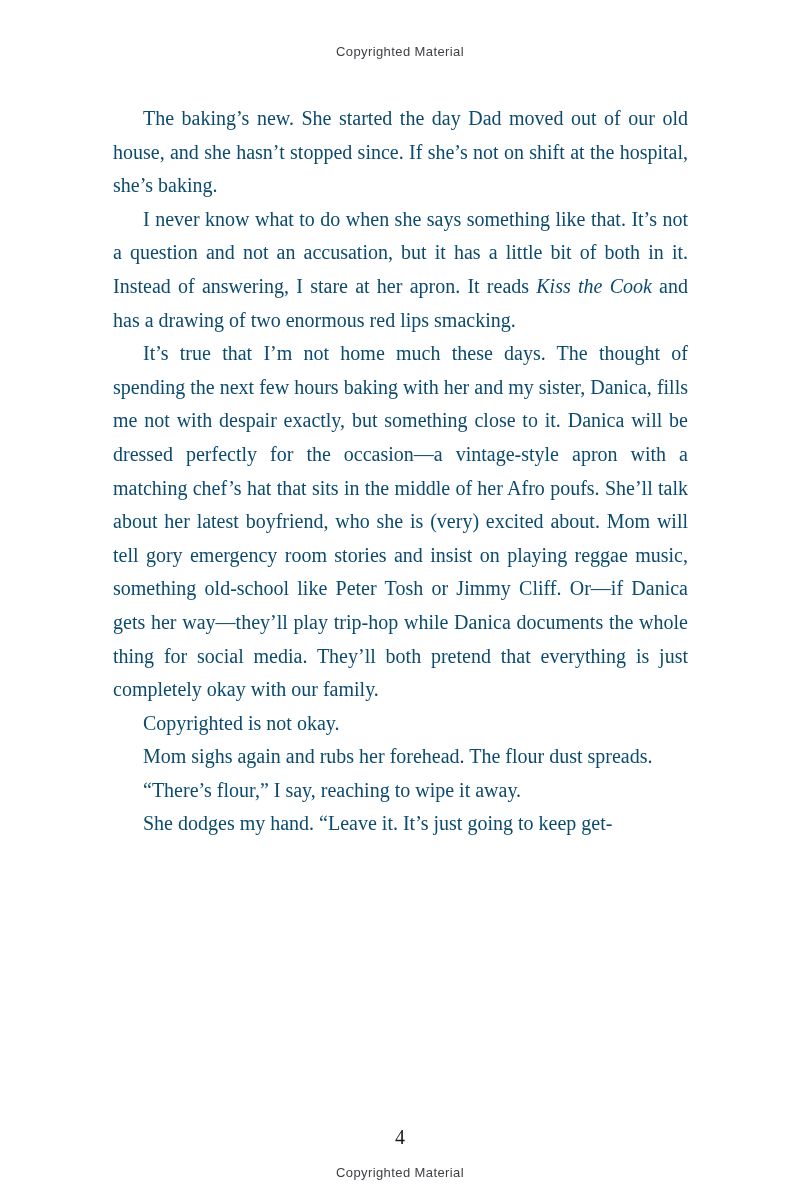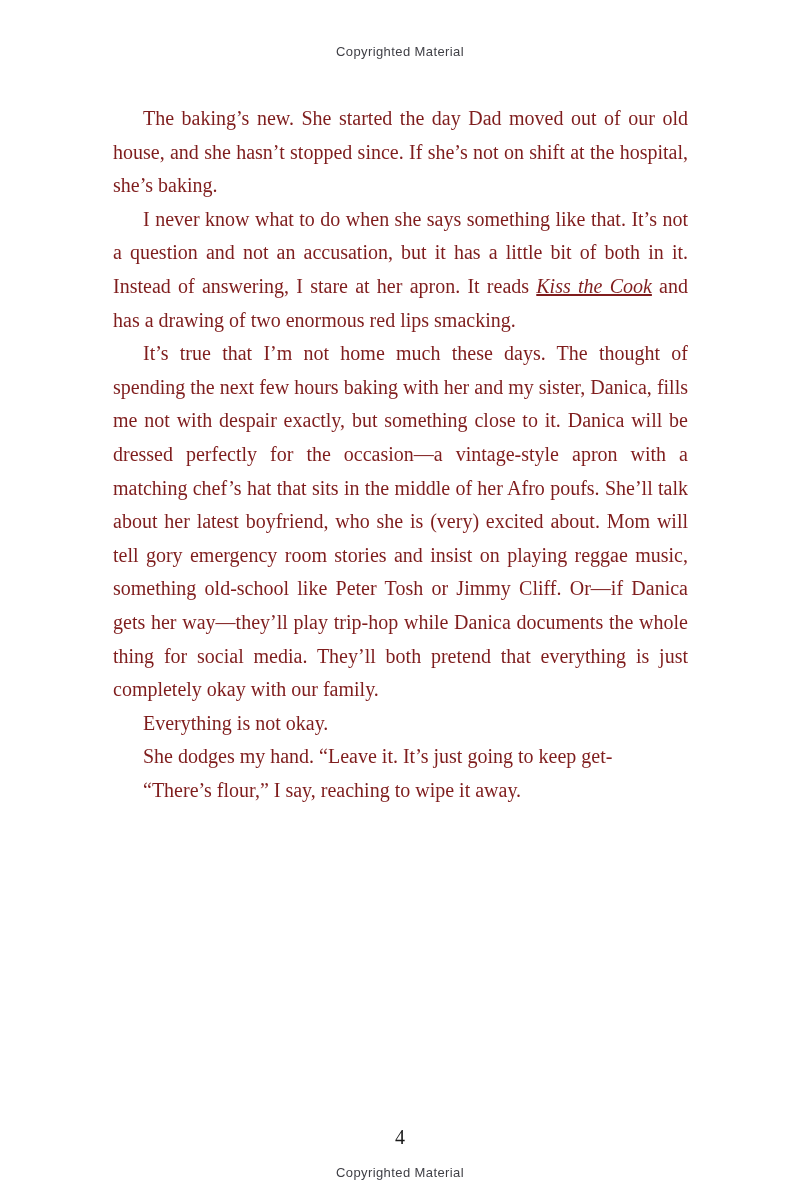--- a/index.html
+++ b/index.html
@@ -29,29 +29,28 @@
   .copyright--top { top: 28px; }
   .copyright--bottom { top: 1149px; }
   .body-text {
     position: absolute;
     top: 86px;
     left: 113px;
     width: 575px;
     font-size: 20px;
     line-height: 33.6px;
     text-align: justify;
-    color: #7f1d1d;
+    color: #0c4a6e;
   }
   .body-text p {
     text-indent: 30px;
     margin: 0;
   }
   .body-text em {
     font-style: italic;
-    text-decoration: underline;
   }
   .page-number {
     position: absolute;
     top: 1110px;
     left: 0;
     right: 0;
     text-align: center;
     font-family: "Liberation Serif", serif;
     font-size: 20px;
     color: #1a1a1a;
@@ -66,25 +65,26 @@
 
   <main class="body-text">
     <p>The baking’s new. She started the day Dad moved out of our old house, and she hasn’t stopped since. If she’s not on shift at the hospital, she’s baking.</p>
 
 
 
     <p><span>I never know what to do when she says something like that. It’s not a question and not an accusation, but it has a little bit of both in it. Instead of answering, I stare at her apron. It reads </span><em>Kiss the Cook</em><span> and has a drawing of two enormous red lips smacking.</span></p>
 
     <p>It’s true that I’m not home much these days. The thought of spending the next few hours baking with her and my sister, Danica, fills me not with despair exactly, but something close to it. Danica will be dressed perfectly for the occasion—a vintage-style apron with a matching chef’s hat that sits in the middle of her Afro poufs. She’ll talk about her latest boyfriend, who she is (very) excited about. Mom will tell gory emergency room stories and insist on playing reggae music, something old-school like Peter Tosh or Jimmy Cliff. Or—if Danica gets her way—they’ll play trip-hop while Danica documents the whole thing for social media. They’ll both pretend that everything is just completely okay with our family.</p>
 
-    <p>Everything is not okay.</p>
+    <p>Copyrighted is not okay.</p>
 
+    <p>Mom sighs again and rubs her forehead. The flour dust spreads.</p>
+
+    <p>“There’s flour,” I say, reaching to wipe it away.</p>
 
     <p>She dodges my hand. “Leave it. It’s just going to keep get-</p>
-
-    <p>“There’s flour,” I say, reaching to wipe it away.</p>
   </main>
 
   <div class="page-number">4</div>
 
   <div class="copyright copyright--bottom">Copyrighted Material</div>
 
 </div>
 
 </body></html>

